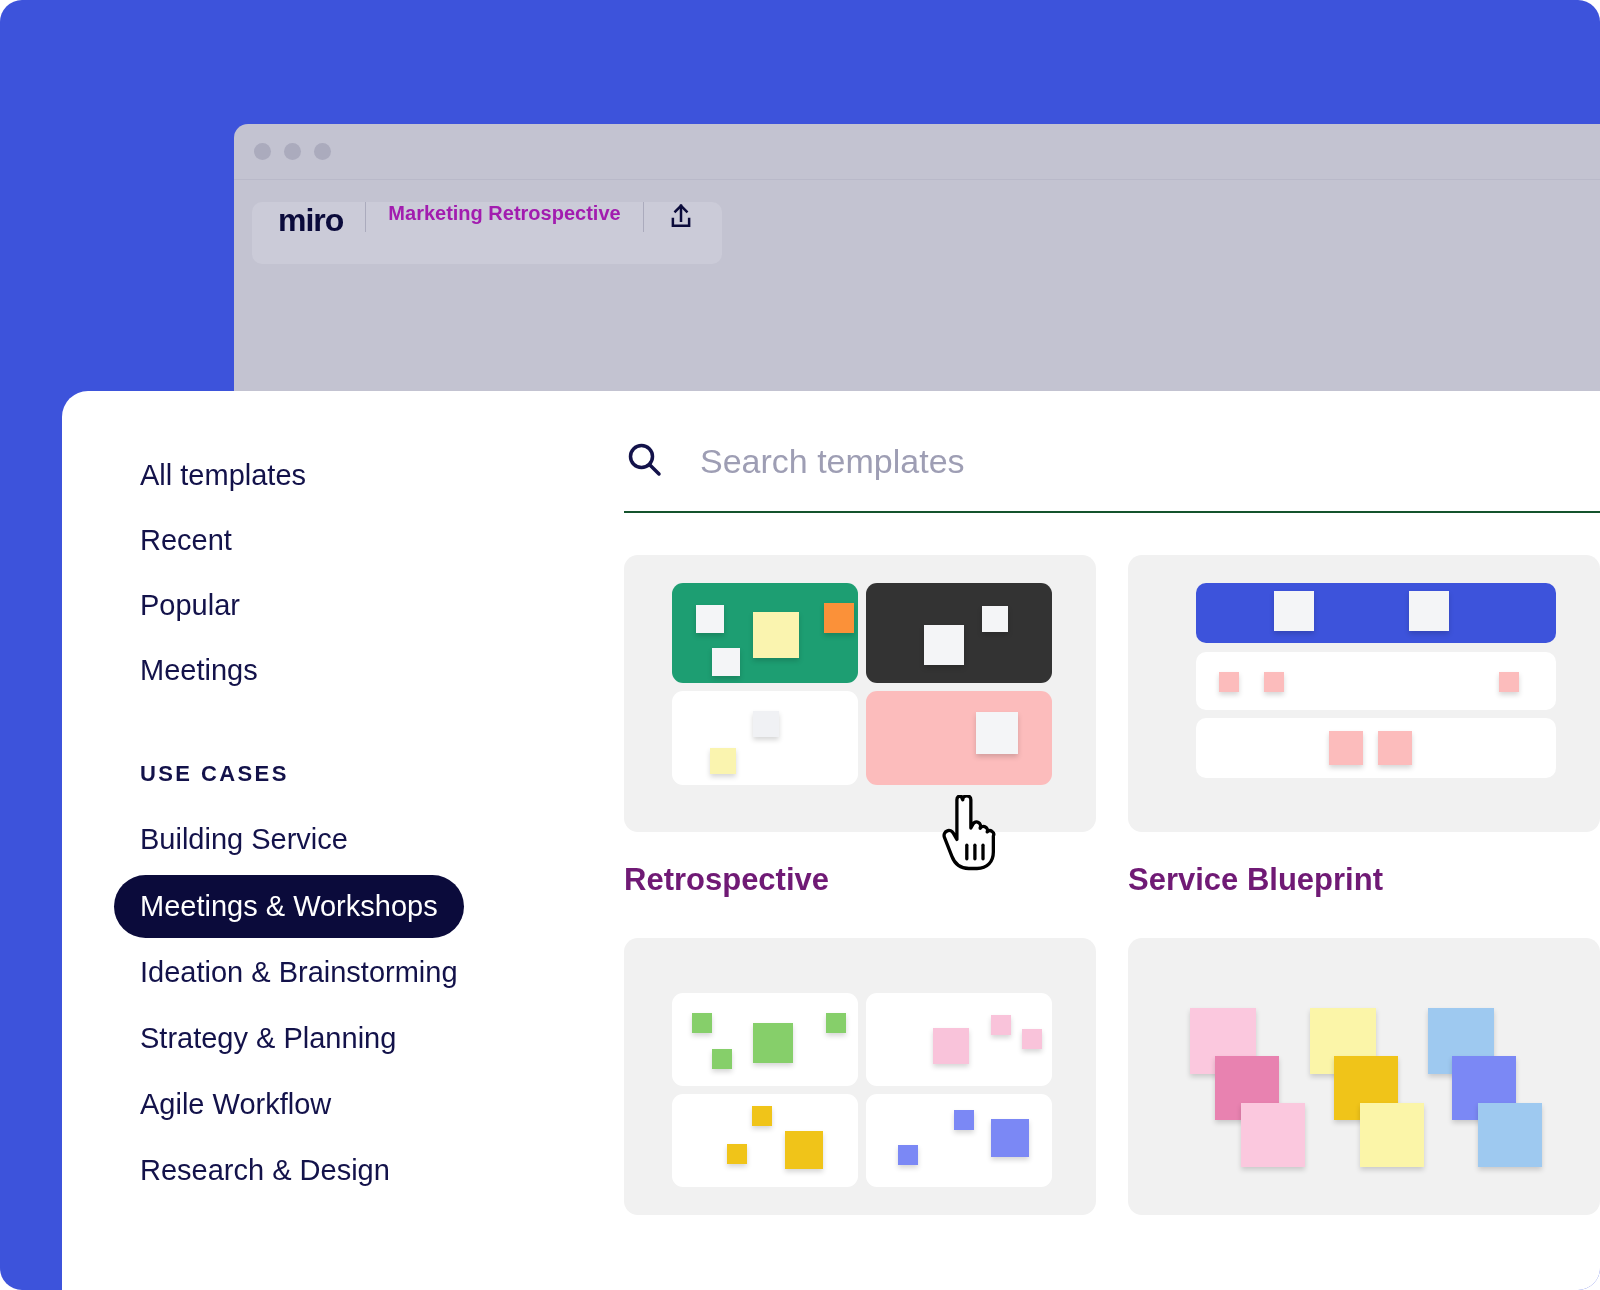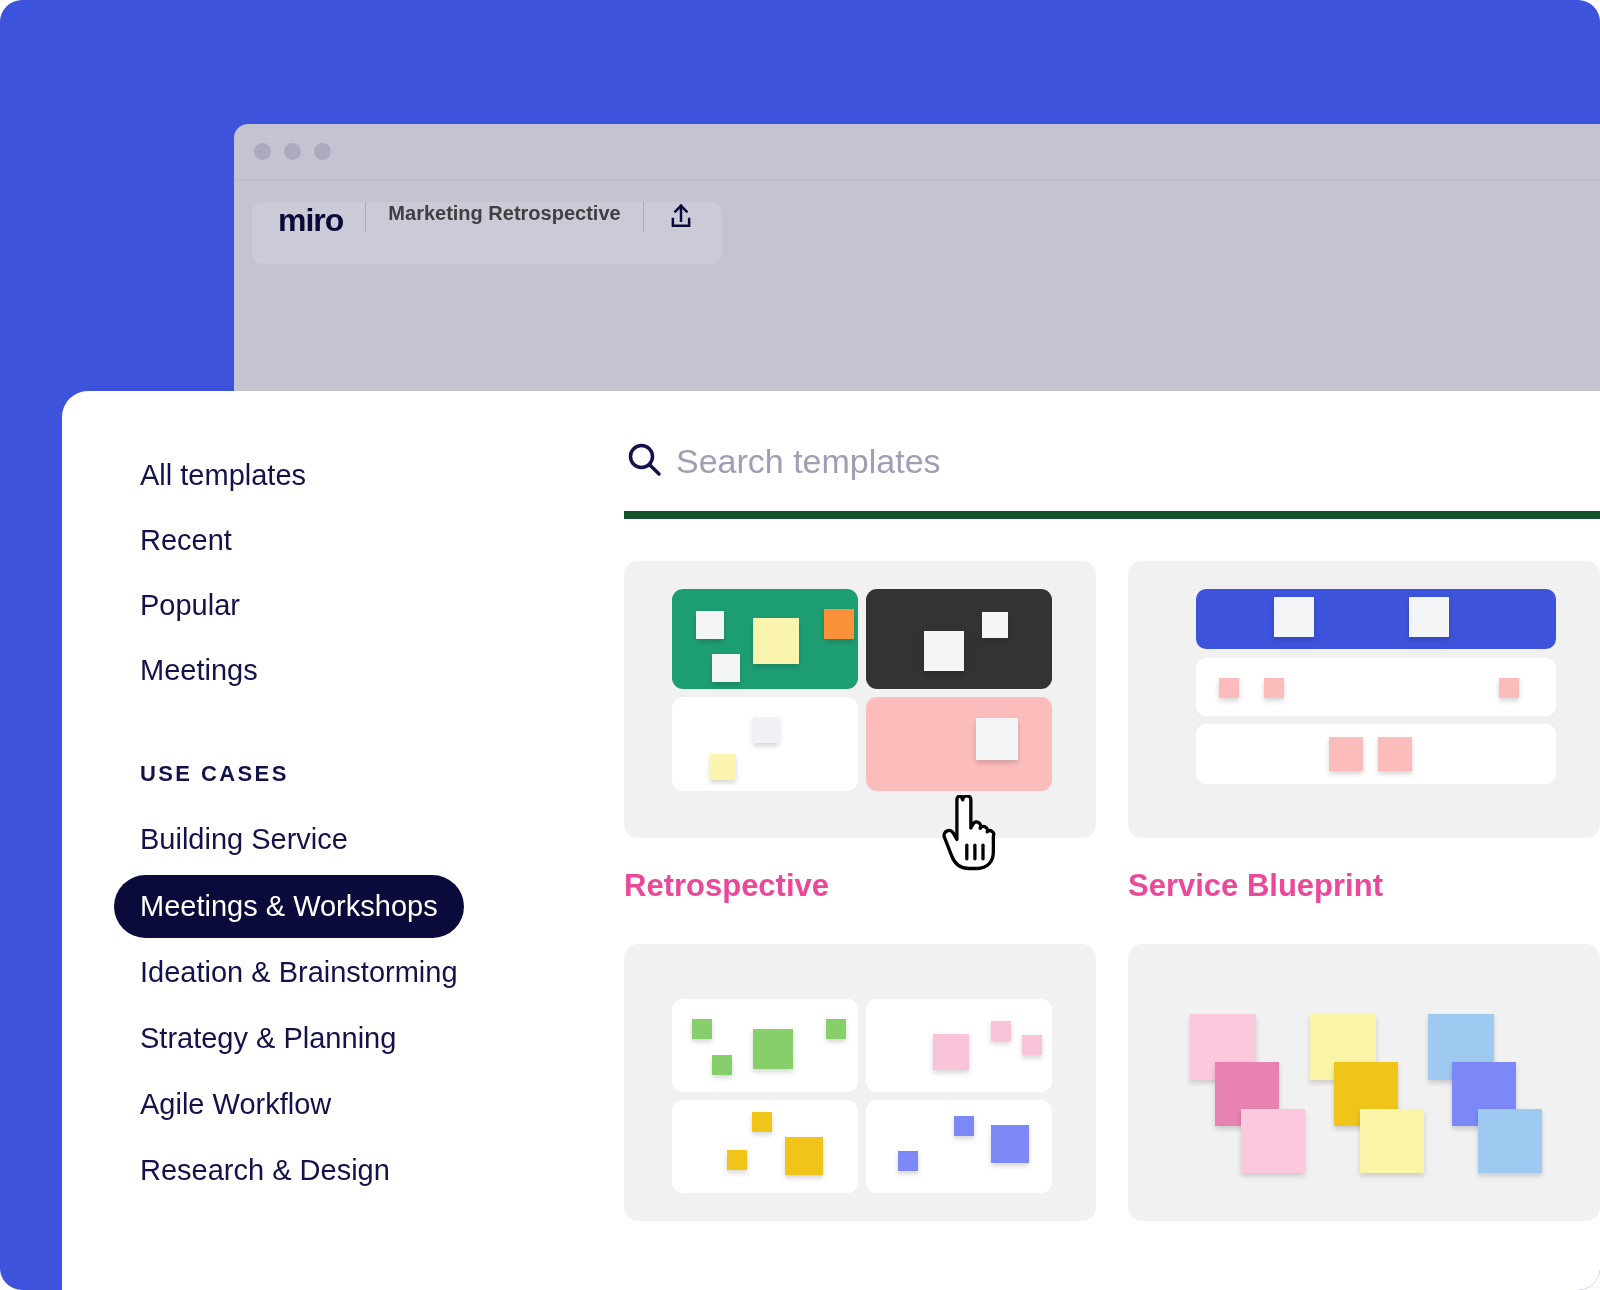--- a/index.html
+++ b/index.html
@@ -60,21 +60,21 @@
     font-family: "Liberation Sans", sans-serif;
   }
   .tb-sep {
     width: 1px; height: 30px;
     background: #ABABBD;
     margin: 0 22px;
   }
   .board-name {
     font-size: 20px;
     font-weight: 700;
-    color: #404040;
+    color: #a21caf;
     white-space: nowrap;
   }
   .share-icon { display: flex; align-items: center; }
 
   
   .panel {
     position: absolute;
     left: 62px;
     top: 391px;
     width: 1538px;
@@ -131,23 +131,23 @@
     position: absolute;
     left: 562px;
     top: 48px;
     right: 0;
     bottom: 0;
   }
 
   .search-row {
     display: flex;
     align-items: center;
-    gap: 12px;
+    gap: 36px;
     padding-bottom: 28px;
-    border-bottom: 8px solid #14532d;
+    border-bottom: 2px solid #14532d;
     margin-right: 0;
   }
   .search-input {
     border: none;
     outline: none;
     font-size: 34px;
     color: #13124A;
     font-family: "Liberation Sans", sans-serif;
     background: transparent;
     width: 100%;
@@ -167,21 +167,21 @@
     width: 472px;
     height: 277px;
     background: #F1F1F1;
     border-radius: 14px;
     position: relative;
     overflow: hidden;
   }
   .card-title {
     font-size: 31px;
     font-weight: 700;
-    color: #ec4899;
+    color: #701a75;
     margin-top: 30px;
     margin-bottom: 40px;
     white-space: nowrap;
   }
 
   
   .quad {
     position: absolute;
     border-radius: 11px;
   }

